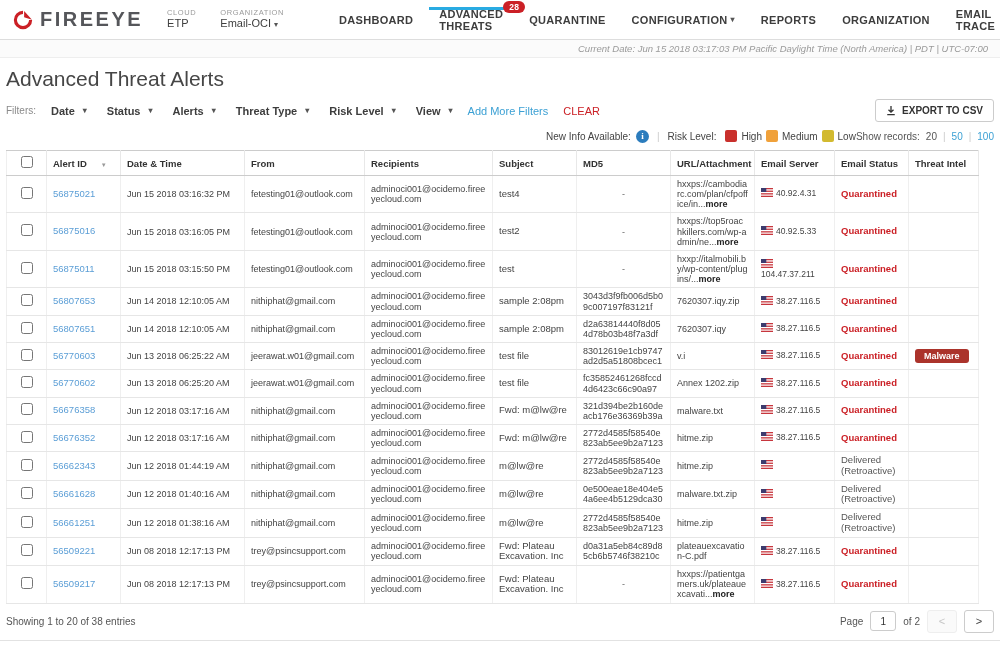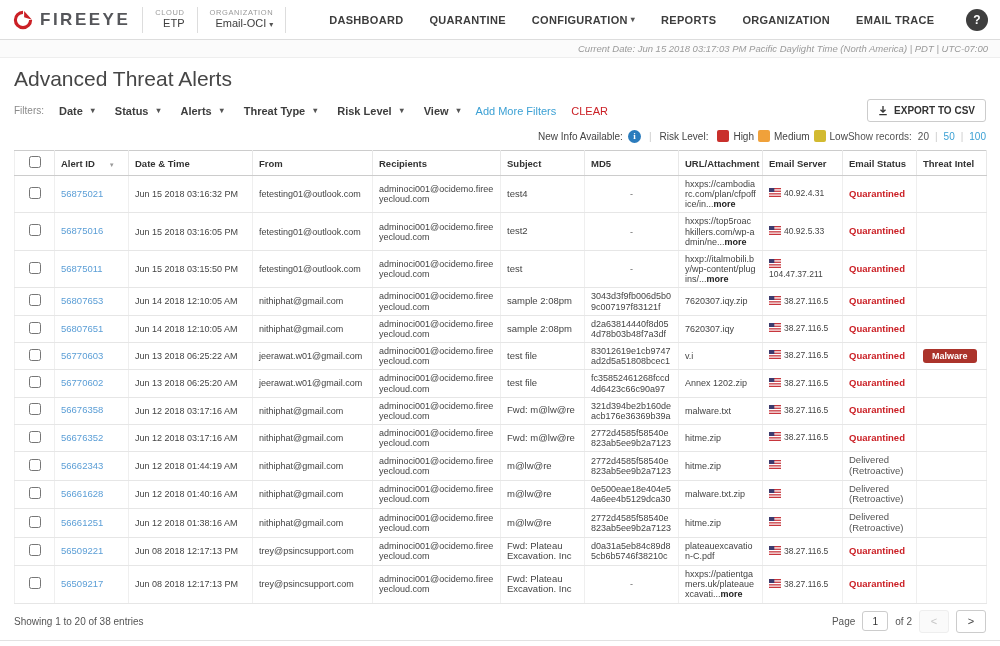--- a/index.html
+++ b/index.html
@@ -3,43 +3,43 @@
 <meta charset="utf-8">
 <style>
   * { box-sizing: border-box; }
   body { width: 1000px; height: 646px; margin: 0; overflow: hidden; background: #fff;
          color: #333; font-family: "Liberation Sans", sans-serif; }
 
   
   .topbar { display: flex; align-items: center; height: 40px; padding: 0 12px;
             border-bottom: 1px solid #ddd; position: relative; background: #fff; }
   .logo { display: flex; align-items: center; gap: 6px; }
-  .wordmark { font-size: 17px; font-weight: bold; color: #55565a; letter-spacing: 2.5px; }
+  .wordmark { font-size: 20px; font-weight: bold; color: #55565a; letter-spacing: 2.5px; }
   .tb-divider { width: 1px; height: 26px; background: #ddd; margin: 0 12px; }
-  .ctx { text-align: right; line-height: 1.2; }
+  .ctx { text-align: left; line-height: 1.2; }
   .ctx-label { font-size: 7.5px; color: #9a9a9a; letter-spacing: .6px; }
   .ctx-value { font-size: 11px; color: #3e3e3e; }
   .caret { font-size: 8px; color: #555; margin-left: 3px; }
   .main-nav { display: flex; align-items: stretch; height: 40px; margin-left: 18px; }
   .nav-item { position: relative; display: flex; align-items: center; padding: 0 13px;
               font-size: 11px; font-weight: bold; color: #3d3d3d; letter-spacing: .3px; cursor: pointer; }
   .nav-item.active::before { content: ''; position: absolute; top: 7px; left: 3px; right: 3px;
               height: 3px; background: #29abe2; }
   .nav-badge { position: absolute; top: 1px; right: -9px; background: #cb2026; color: #fff;
               font-size: 8.5px; font-weight: bold; padding: 1px 6px; border-radius: 8px; }
   .top-icons { margin-left: auto; display: flex; align-items: center; gap: 10px; }
   .icon-circle { width: 22px; height: 22px; border-radius: 50%; display: flex;
                  align-items: center; justify-content: center; cursor: pointer; }
   .help { background: #3e3e3e; color: #fff; font-weight: bold; font-size: 12px; }
 
   
   .datebar { height: 18px; line-height: 17px; background: #fbfbfb; border-bottom: 1px solid #eee;
              text-align: right; padding: 0 12px; font-size: 9.5px; font-style: italic; color: #9a9a9a; }
 
-  .content { padding: 1px 14px 0; }
+  .content { padding: 1px 6px 0; }
   h1 { font-size: 21px; font-weight: normal; color: #464646; margin: 8px 0 5px; }
 
   
   .filters-row { display: flex; align-items: center; gap: 15px; height: 29px; }
   .filters-label { font-size: 10px; color: #8a8a8a; }
   .filter-dd { display: flex; align-items: center; gap: 5px; background: none; border: none;
                font-family: inherit; font-size: 11px; font-weight: bold; color: #3d3d3d;
                padding: 0; cursor: pointer; }
   .link-blue { color: #3ba0d4; font-size: 11px; cursor: pointer; text-decoration: none; }
   .link-red { color: #cb2026; font-size: 11px; cursor: pointer; text-decoration: none; }
@@ -118,20 +118,24 @@
   </div>
   <div class="tb-divider"></div>
   <div class="ctx">
     <div class="ctx-label">ORGANIZATION</div>
     <div class="ctx-value"><span>Email-OCI</span><span class="caret">▾</span></div>
   </div>
   <div class="tb-divider"></div>
   <nav class="main-nav">
       <div class="nav-item">
         <span>DASHBOARD</span>
+      </div>
+      <div class="nav-item active">
+        <span>ADVANCED THREATS</span>
+        <span class="nav-badge">28</span>
       </div>
       <div class="nav-item">
         <span>QUARANTINE</span>
       </div>
       <div class="nav-item">
         <span>CONFIGURATION</span>
         <span class="caret">▾</span>
       </div>
       <div class="nav-item">
         <span>REPORTS</span>

